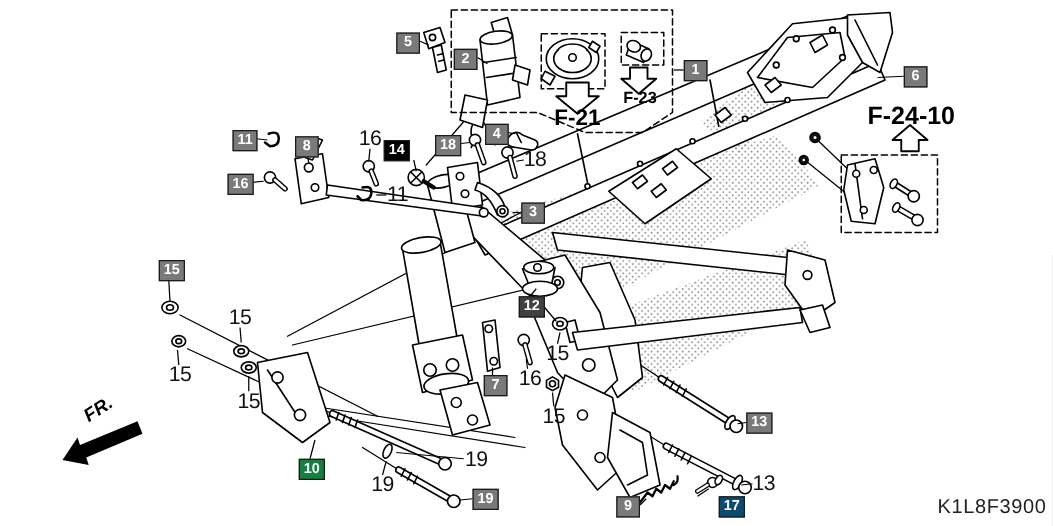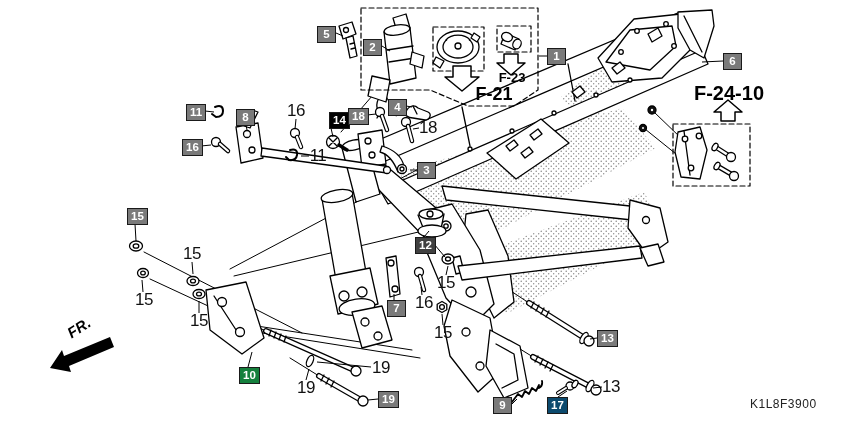--- a/index.html
+++ b/index.html
@@ -11,26 +11,26 @@
   .callout.boxed{
     min-width:11px;height:13px;line-height:13px;padding:1px 3px;
     background:#7a7a7a;color:#fff;border:1px solid #1a1a1a;
     font-size:11.5px;font-weight:bold;text-align:center;
   }
   .callout.plain{
     transform:translate(-50%,-50%);
     font-size:17px;color:#111;font-weight:400;letter-spacing:-0.5px;
   }
   .ref-label{position:absolute;font-weight:bold;color:#000;text-align:center;}
-  .ref-label.f21{left:436px;top:84px;width:52px;font-size:18px;margin-left:32px;}
+  .ref-label.f21{left:436px;top:84px;width:52px;font-size:18px;}
   .ref-label.f23{left:487px;top:70px;width:50px;font-size:13px;}
   .ref-label.f2410{left:691px;top:82px;width:76px;font-size:20px;}
   .fr-label{position:absolute;left:64px;top:327px;font-size:15px;font-weight:bold;font-style:italic;
     transform:rotate(-33deg);transform-origin:left top;color:#000;}
-  .diagram-code{position:absolute;left:750px;top:397px;font-size:12px;color:#222;letter-spacing:0.5px;}
+  .diagram-code{position:absolute;left:750px;top:397px;font-size:16px;color:#222;letter-spacing:0.5px;}
 </style>
 </head>
 <body>
 
 <div class="stage" style="background: rgb(255, 255, 255);">
 
 <svg class="art" width="842" height="421" viewBox="0 0 842 421">
   <defs>
     <pattern id="stipple" width="5" height="5" patternUnits="userSpaceOnUse">
       <circle cx="1.2" cy="1.2" r="0.7" fill="#787878"></circle>
@@ -356,31 +356,31 @@
     </svg>
 
 <div id="callout-layer">
       <div class="callout boxed" style="left: 317px; top: 26px; background: rgb(122, 122, 122); border-color: rgb(26, 26, 26); color: rgb(255, 255, 255);">5</div>
       <div class="callout boxed" style="left: 363px; top: 39px; background: rgb(122, 122, 122); border-color: rgb(26, 26, 26); color: rgb(255, 255, 255);">2</div>
       <div class="callout boxed" style="left: 547px; top: 48px; background: rgb(122, 122, 122); border-color: rgb(26, 26, 26); color: rgb(255, 255, 255);">1</div>
       <div class="callout boxed" style="left: 723px; top: 53px; background: rgb(122, 122, 122); border-color: rgb(26, 26, 26); color: rgb(255, 255, 255);">6</div>
       <div class="callout boxed" style="left: 186px; top: 104px; background: rgb(122, 122, 122); border-color: rgb(26, 26, 26); color: rgb(255, 255, 255);">11</div>
       <div class="callout boxed" style="left: 236px; top: 109px; background: rgb(122, 122, 122); border-color: rgb(26, 26, 26); color: rgb(255, 255, 255);">8</div>
       <div class="callout boxed" style="left: 182px; top: 139px; background: rgb(122, 122, 122); border-color: rgb(26, 26, 26); color: rgb(255, 255, 255);">16</div>
-      <div class="callout boxed" style="left: 329px; top: 112px; background: #000000; border-color: rgb(26, 26, 26); color: rgb(255, 255, 255);">14</div>
+      <div class="callout boxed" style="left: 307px; top: 112px; background: #000000; border-color: rgb(26, 26, 26); color: rgb(255, 255, 255);">14</div>
       <div class="callout boxed" style="left: 348px; top: 108px; background: rgb(122, 122, 122); border-color: rgb(26, 26, 26); color: rgb(255, 255, 255);">18</div>
       <div class="callout boxed" style="left: 388px; top: 99px; background: rgb(122, 122, 122); border-color: rgb(26, 26, 26); color: rgb(255, 255, 255);">4</div>
       <div class="callout boxed" style="left: 417px; top: 162px; background: rgb(122, 122, 122); border-color: rgb(26, 26, 26); color: rgb(255, 255, 255);">3</div>
       <div class="callout boxed" style="left: 127px; top: 208px; background: rgb(122, 122, 122); border-color: rgb(26, 26, 26); color: rgb(255, 255, 255);">15</div>
       <div class="callout boxed" style="left: 415px; top: 237px; background: #404040; border-color: rgb(26, 26, 26); color: rgb(255, 255, 255);">12</div>
       <div class="callout boxed" style="left: 387px; top: 300px; background: rgb(122, 122, 122); border-color: rgb(26, 26, 26); color: rgb(255, 255, 255);">7</div>
       <div class="callout boxed" style="left: 239px; top: 367px; background: #15803d; border-color: rgb(26, 26, 26); color: rgb(255, 255, 255);">10</div>
       <div class="callout boxed" style="left: 378px; top: 391px; background: rgb(122, 122, 122); border-color: rgb(26, 26, 26); color: rgb(255, 255, 255);">19</div>
       <div class="callout boxed" style="left: 493px; top: 397px; background: rgb(122, 122, 122); border-color: rgb(26, 26, 26); color: rgb(255, 255, 255);">9</div>
-      <div class="callout boxed" style="left: 547px; top: 397px; background: #0c4a6e; border-color: rgb(26, 26, 26); color: rgb(255, 255, 255);">17</div>
+      <div class="callout boxed" style="left: 575px; top: 397px; background: #0c4a6e; border-color: rgb(26, 26, 26); color: rgb(255, 255, 255);">17</div>
       <div class="callout boxed" style="left: 597px; top: 330px; background: rgb(122, 122, 122); border-color: rgb(26, 26, 26); color: rgb(255, 255, 255);">13</div>
       <div class="callout plain" style="left: 296px; top: 111px; color: rgb(17, 17, 17);">16</div>
       <div class="callout plain" style="left: 318px; top: 156px; color: rgb(17, 17, 17);">11</div>
       <div class="callout plain" style="left: 428px; top: 128px; color: rgb(17, 17, 17);">18</div>
       <div class="callout plain" style="left: 192px; top: 254px; color: rgb(17, 17, 17);">15</div>
       <div class="callout plain" style="left: 144px; top: 300px; color: rgb(17, 17, 17);">15</div>
       <div class="callout plain" style="left: 199px; top: 321px; color: rgb(17, 17, 17);">15</div>
       <div class="callout plain" style="left: 446px; top: 283px; color: rgb(17, 17, 17);">15</div>
       <div class="callout plain" style="left: 424px; top: 303px; color: rgb(17, 17, 17);">16</div>
       <div class="callout plain" style="left: 443px; top: 333px; color: rgb(17, 17, 17);">15</div>

